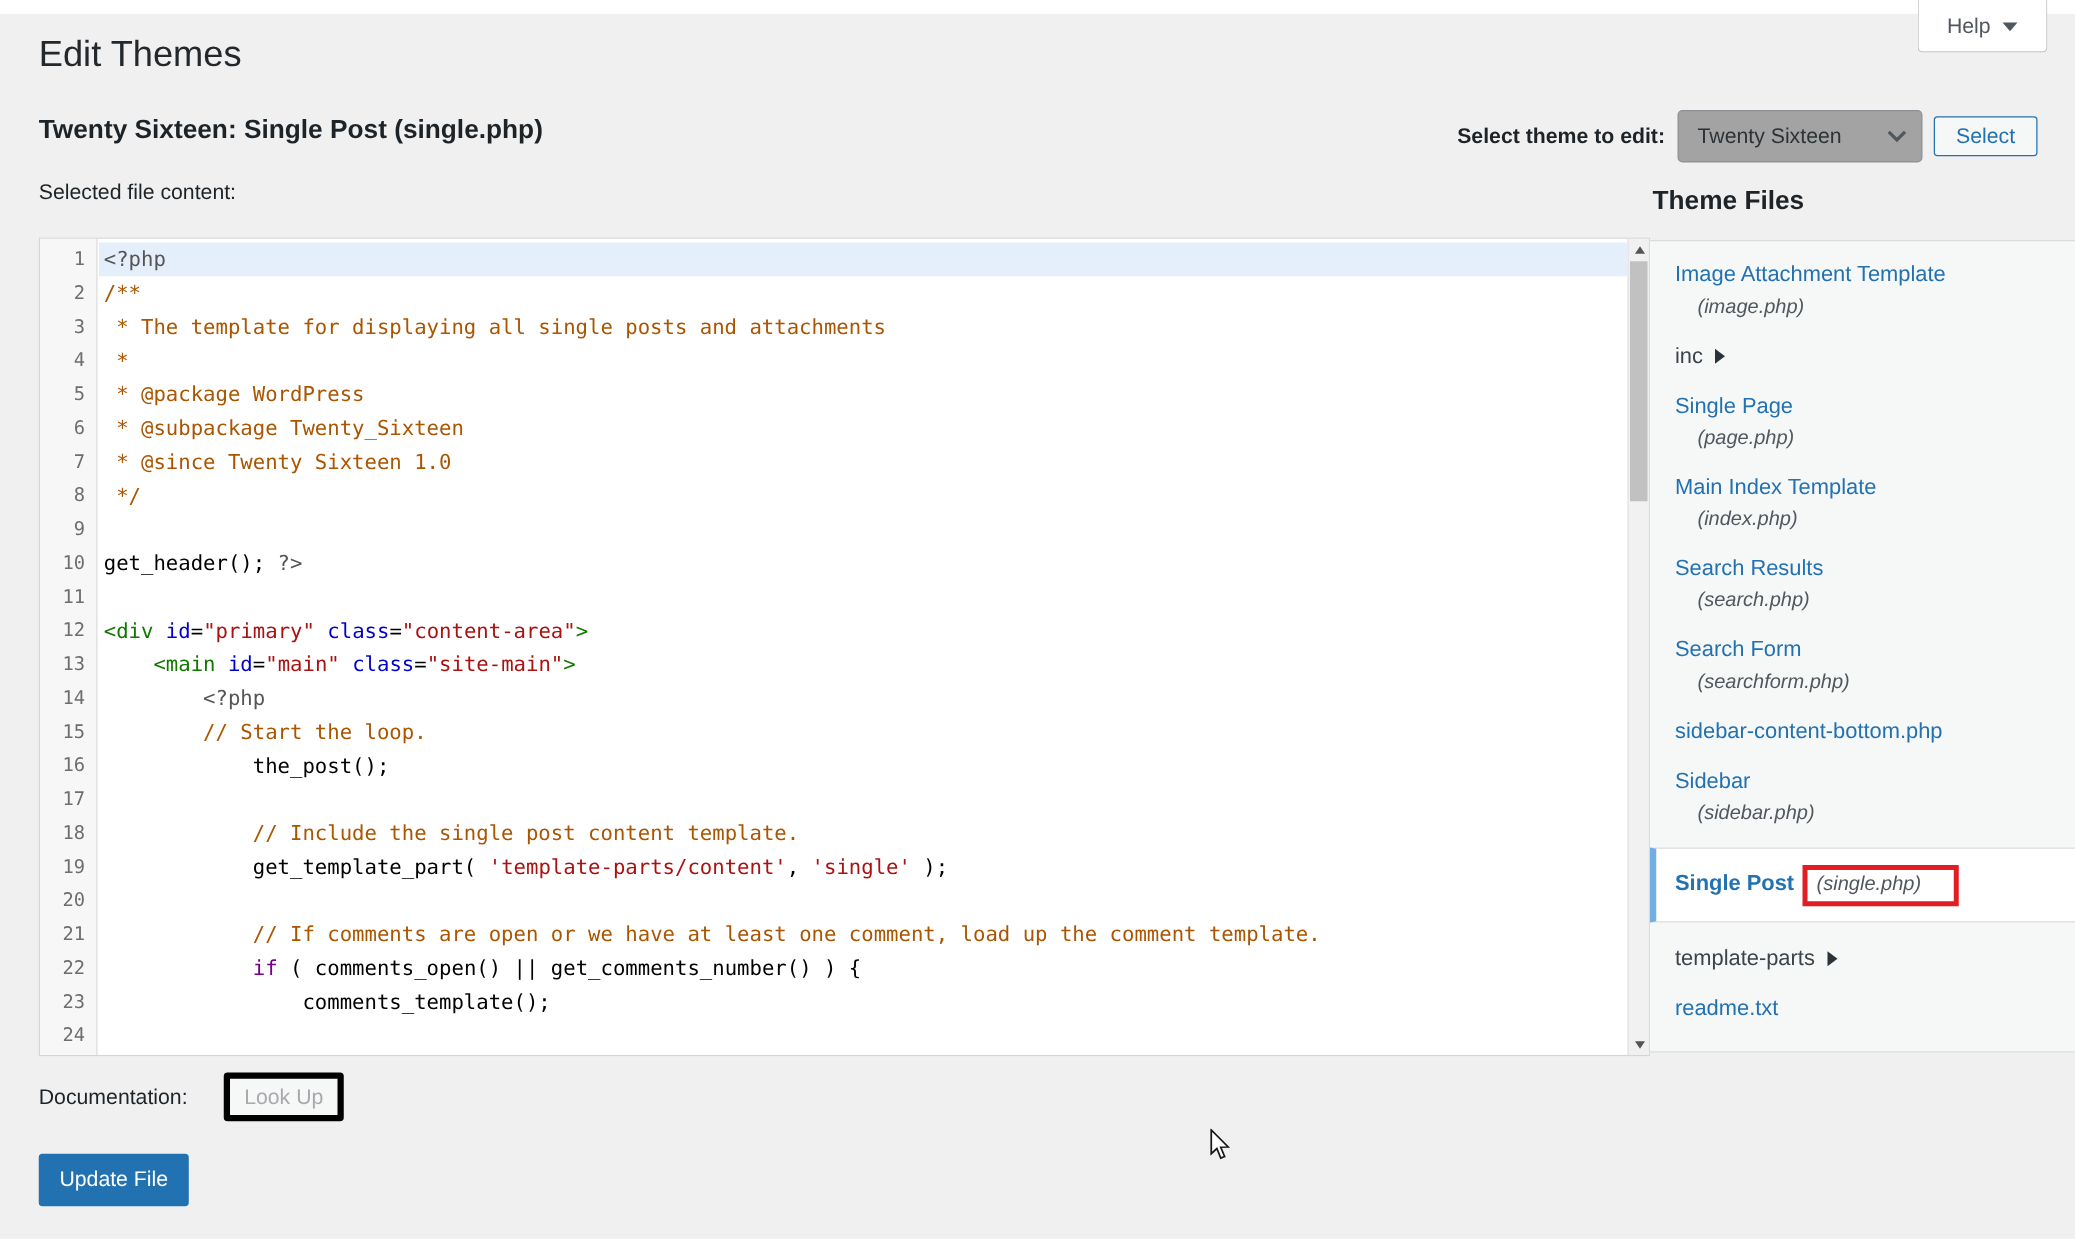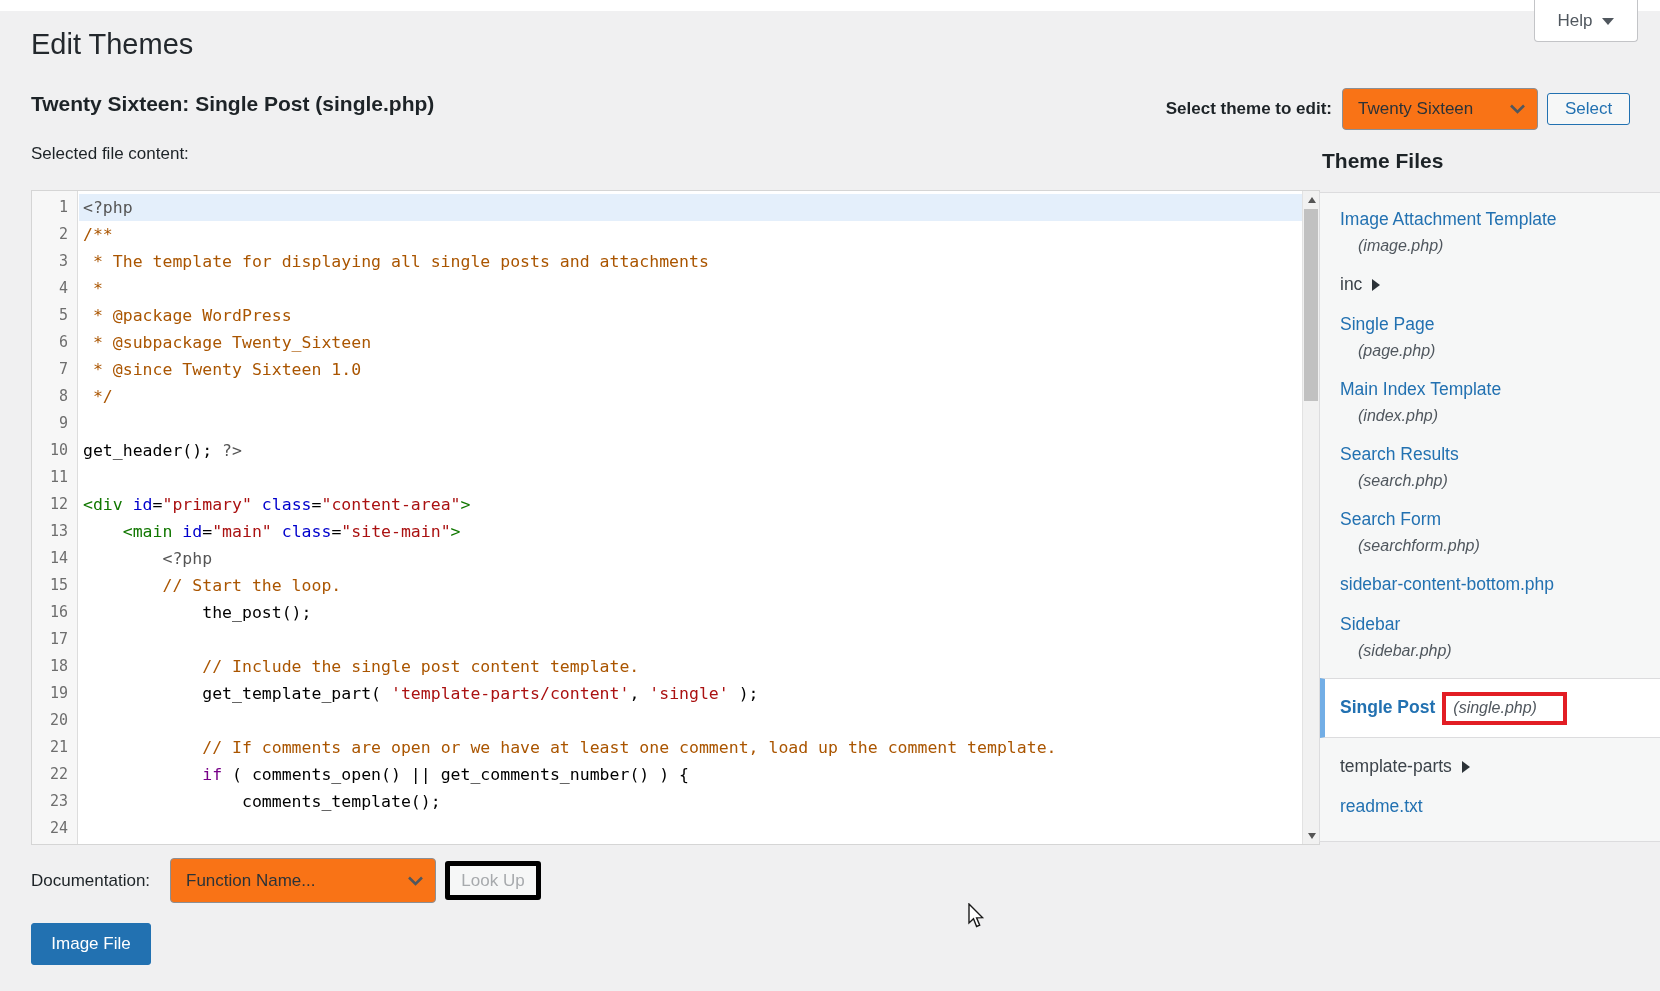--- a/index.html
+++ b/index.html
@@ -12,21 +12,21 @@
   .help-btn { position:absolute; top:0; right:22px; width:104px; height:42px; background:#ffffff;
     border:1px solid #c3c4c7; border-top:none; border-radius:0 0 4px 4px; display:flex; align-items:center;
     justify-content:center; gap:10px; color:#50575e; font-size:17px; cursor:pointer; }
   .help-caret { width:0; height:0; border-left:6px solid transparent; border-right:6px solid transparent; border-top:7px solid #50575e; margin-top:2px; }
 
   h1.page-title { position:absolute; left:31px; top:28px; font-size:29px; font-weight:400; color:#23282d; }
   h2.file-title { position:absolute; left:31px; top:92px; font-size:21px; font-weight:700; color:#1d2327; }
 
   .theme-select-group { position:absolute; top:88px; right:30px; display:flex; align-items:center; }
   .theme-select-group label { font-size:17px; font-weight:700; color:#1d2327; margin-right:10px; }
-  .select-box { height:42px; background:#f97316; border:1px solid #8c8f94; border-radius:4px; display:flex;
+  .select-box { height:42px; background:#a3a3a3; border:1px solid #8c8f94; border-radius:4px; display:flex;
     align-items:center; justify-content:space-between; padding:0 12px 0 15px; color:#2c3338; font-size:17px; cursor:pointer; }
   .select-theme { width:196px; margin-right:9px; }
   .chev { width:15px; height:10px; flex:none; margin-left:10px; }
   .btn-select { width:83px; height:32px; background:#f6f7f7; border:1px solid #2271b1; border-radius:3px;
     color:#2271b1; font-size:17px; font-family:inherit; cursor:pointer; }
 
   .file-content-label { position:absolute; left:31px; top:144px; font-size:17px; color:#1d2327; }
   .theme-files-heading { position:absolute; left:1322px; top:149px; font-size:21px; font-weight:700; color:#1d2327; }
 
   
@@ -199,27 +199,21 @@
         </div>
       <div class="thumb" style="top:262px; height:354px;"></div>
       <div class="arrow down">
           <div class="tri-down"></div>
         </div>
     </div>
   </div>
 
   <div class="doc-row">
     <label>Documentation:</label>
-    <div class="select-box select-docs">
-      <span>Function Name...</span>
-      <svg class="chev" viewBox="0 0 15 10">
-        <polyline points="1,1.5 7.5,8 14,1.5" fill="none" stroke="#50575e" stroke-width="2.6"></polyline>
-      </svg>
-    </div>
     <button class="btn-lookup" disabled="">Look Up</button>
   </div>
 
-  <button class="btn-update">Image File</button>
+  <button class="btn-update">Update File</button>
 
   <svg class="cursor" viewBox="0 0 18 26">
     <path d="M1,1 L1,20 L5.5,15.8 L8.6,23.5 L11.7,22.2 L8.6,14.8 L14.5,14.6 Z" fill="#ffffff" stroke="#1a1a1a" stroke-width="1.4"></path>
   </svg>
 </div>
 
 </body></html>

